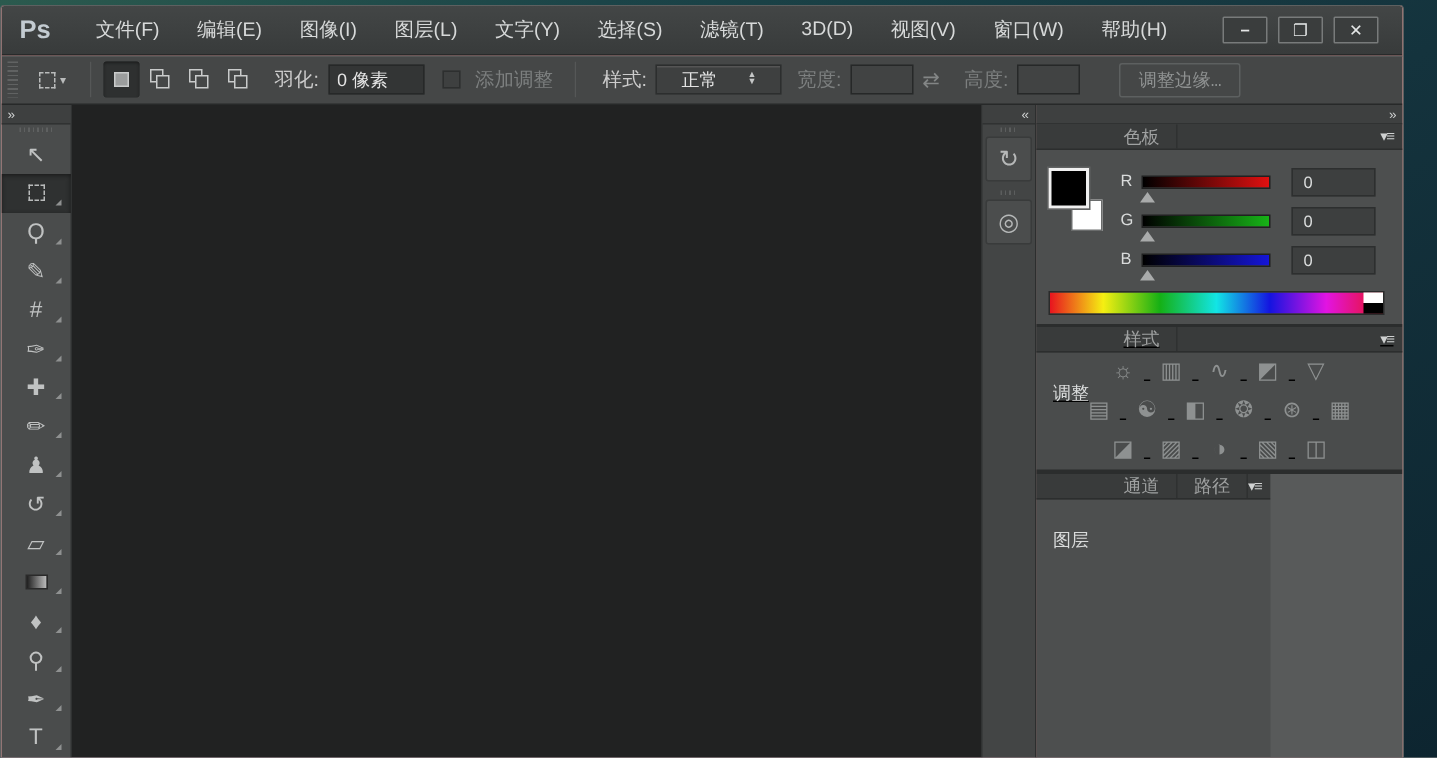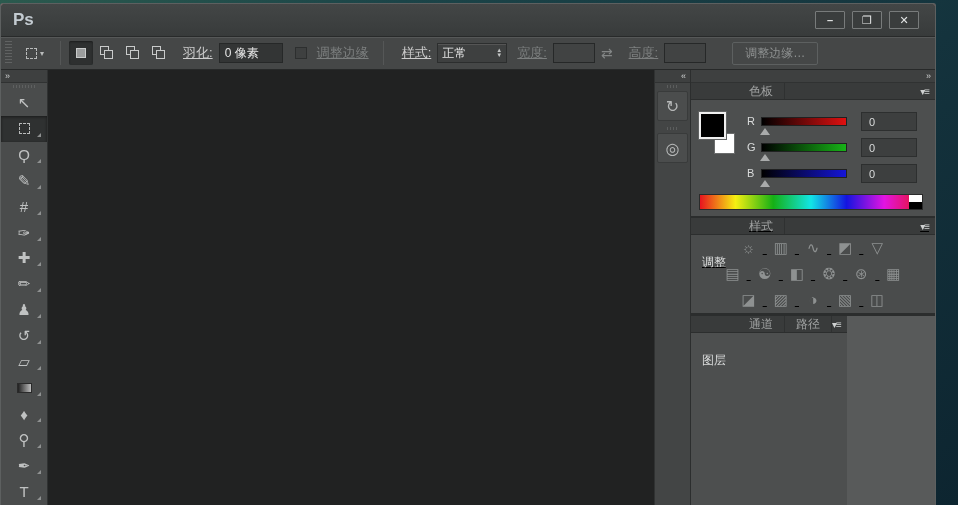--- a/index.html
+++ b/index.html
@@ -27,32 +27,32 @@
     background:repeating-linear-gradient(#6c6e6e 0 1px,transparent 1px 3px); opacity:.7; }
   .tool-preset { width:34px; height:24px; display:flex; align-items:center; justify-content:center; gap:3px; }
   .dashed-box { width:11px; height:11px; border:1px dashed #b9bbbb; }
   .drop-arrow { color:#b9bbbb; font-size:8px; }
   .vsep { width:1px; height:24px; background:#353737; border-right:1px solid #555757; margin:0 8px; }
   .mode-btn { width:24px; height:24px; position:relative; margin-right:2px; border-radius:2px; }
   .mode-btn.active { background:#2e3030; box-shadow:inset 0 1px 2px #1c1d1d; }
   .sq { position:absolute; width:9px; height:9px; border:1px solid #c9cbcb; }
   .sq.only { left:7px; top:7px; width:10px; height:10px; background:#9b9d9d; }
   .sq.back { left:5px; top:5px; } .sq.front { left:9px; top:9px; background:#454747; }
-  .opt-label { color:#ccc; margin:0 6px 0 10px; white-space:nowrap;text-decoration:underline; }
+  .opt-label { color:#ccc; margin:0 6px 0 10px; white-space:nowrap; }
   .opt-label.dim, .dim { color:#7c7f7f; }
   .text-field { width:64px; height:20px; background:#333535; border:1px solid #262828;
     color:#e6e6e6; font-size:12px; padding:0 5px; font-family:inherit; }
   .text-field.small { width:42px; background:#414343; color:#9a9c9c; }
   .checkbox { width:12px; height:12px; background:#3e4040; border:1px solid #2d2f2f; margin-left:12px; }
-  .select { width:70px; height:20px; background:#3e4040; border:1px solid #2c2e2e; box-shadow:inset 0 1px 0 #555;
-    display:flex; align-items:center; color:#e4e4e4; font-size:12px; padding:0 4px; }
+  .select { width:84px; height:20px; background:#3e4040; border:1px solid #2c2e2e; box-shadow:inset 0 1px 0 #555;
+    display:flex; align-items:center; color:#e4e4e4; font-size:12px; padding:0 16px; }
   .spinner { margin-left:auto; display:flex; flex-direction:column; line-height:5px; font-size:6px; color:#c5c7c7; }
   .swap-icon { color:#838686; font-size:14px; margin:0 6px; }
   .refine-btn { margin-left:26px; padding:2px 12px; border:1px solid #5d6060; border-radius:2px;
-    color:#8f9292; font-size:12px; background:transparent; white-space:nowrap; }
+    color:#8f9292; font-size:12px; background:transparent; white-space:nowrap;font-family:Liberation Mono, monospace; }
 
   
   .main { display:flex; height:435px; }
 
   .toolbar { width:47px; background:#4a4c4c; border-right:1px solid #303232; display:flex; flex-direction:column; }
   .bar-header { height:13px; background:#3e4040; border-bottom:1px solid #303232; color:#cfd1d1;
     font-size:9px; line-height:12px; padding:0 4px; }
   .bar-header.right { text-align:right; }
   .grip-h { height:3px; margin:2px 12px;
     background:repeating-linear-gradient(90deg,#6c6e6e 0 1px,transparent 1px 3px); opacity:.6; }
@@ -108,20 +108,33 @@
   .layers-panel { flex:1; display:flex; flex-direction:row; border-top:3px solid #2b2d2d; }
   .layers-content { flex:1; background:#585a5a; }
 </style>
 </head>
 <body>
 
 <div class="window">
 
   <div class="titlebar">
     <span class="ps-logo">Ps</span>
+    <div class="menus">
+      <span class="menu-item">文件(F)</span>
+      <span class="menu-item">编辑(E)</span>
+      <span class="menu-item">图像(I)</span>
+      <span class="menu-item">图层(L)</span>
+      <span class="menu-item">文字(Y)</span>
+      <span class="menu-item">选择(S)</span>
+      <span class="menu-item">滤镜(T)</span>
+      <span class="menu-item">3D(D)</span>
+      <span class="menu-item">视图(V)</span>
+      <span class="menu-item">窗口(W)</span>
+      <span class="menu-item">帮助(H)</span>
+    </div>
     <div class="win-controls">
       <div class="win-btn">–</div>
       <div class="win-btn">❐</div>
       <div class="win-btn">✕</div>
     </div>
   </div>
 
   <div class="optionsbar">
     <div class="gripper-v"></div>
     <div class="tool-preset">
@@ -140,21 +153,21 @@
         <span class="sq back"></span>
         <span class="sq front"></span>
       </div>
     <div class="mode-btn">
         <span class="sq back"></span>
         <span class="sq front"></span>
       </div>
     <span class="opt-label">羽化:</span>
     <input class="text-field" value="0 像素" style="">
     <span class="checkbox"></span>
-    <span class="opt-label dim">调整边缘</span>
+    <span class="opt-label dim">添加调整</span>
     <div class="vsep"></div>
     <span class="opt-label">样式:</span>
     <div class="select">
       <span>正常</span>
       <span class="spinner">
         <span>▲</span>
           <span>▼</span>
       </span>
     </div>
     <span class="opt-label dim">宽度:</span>

